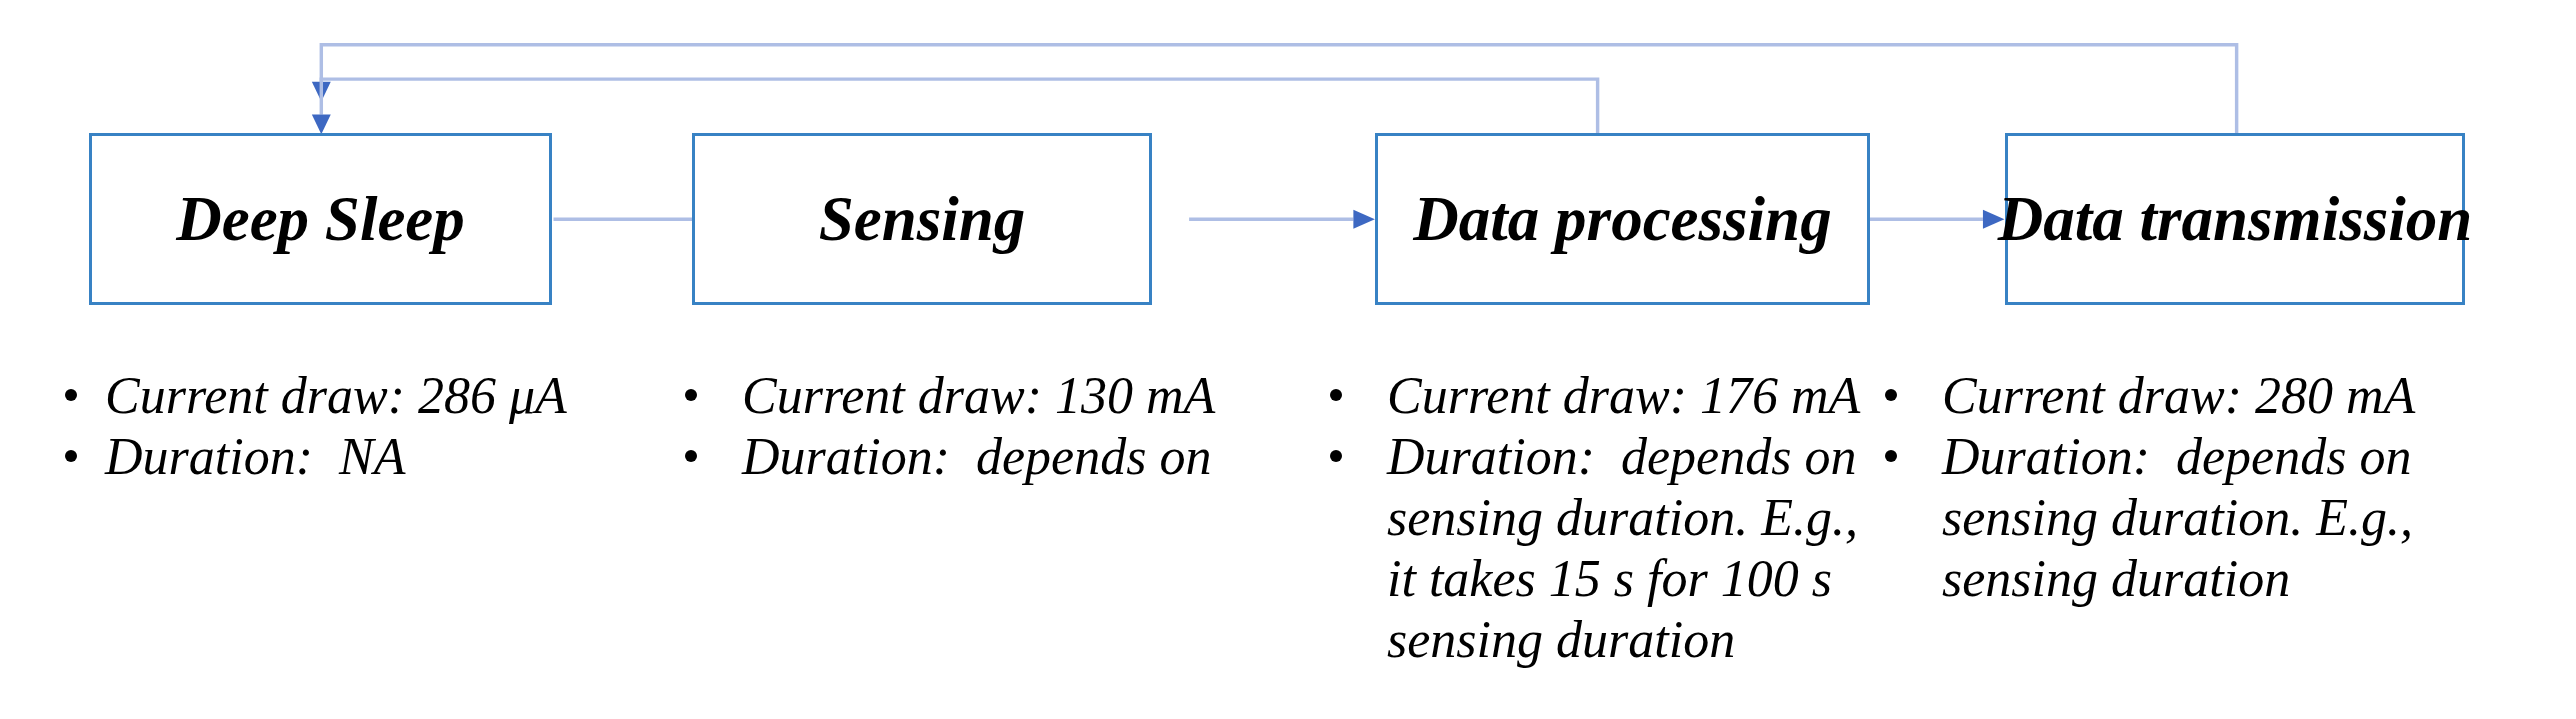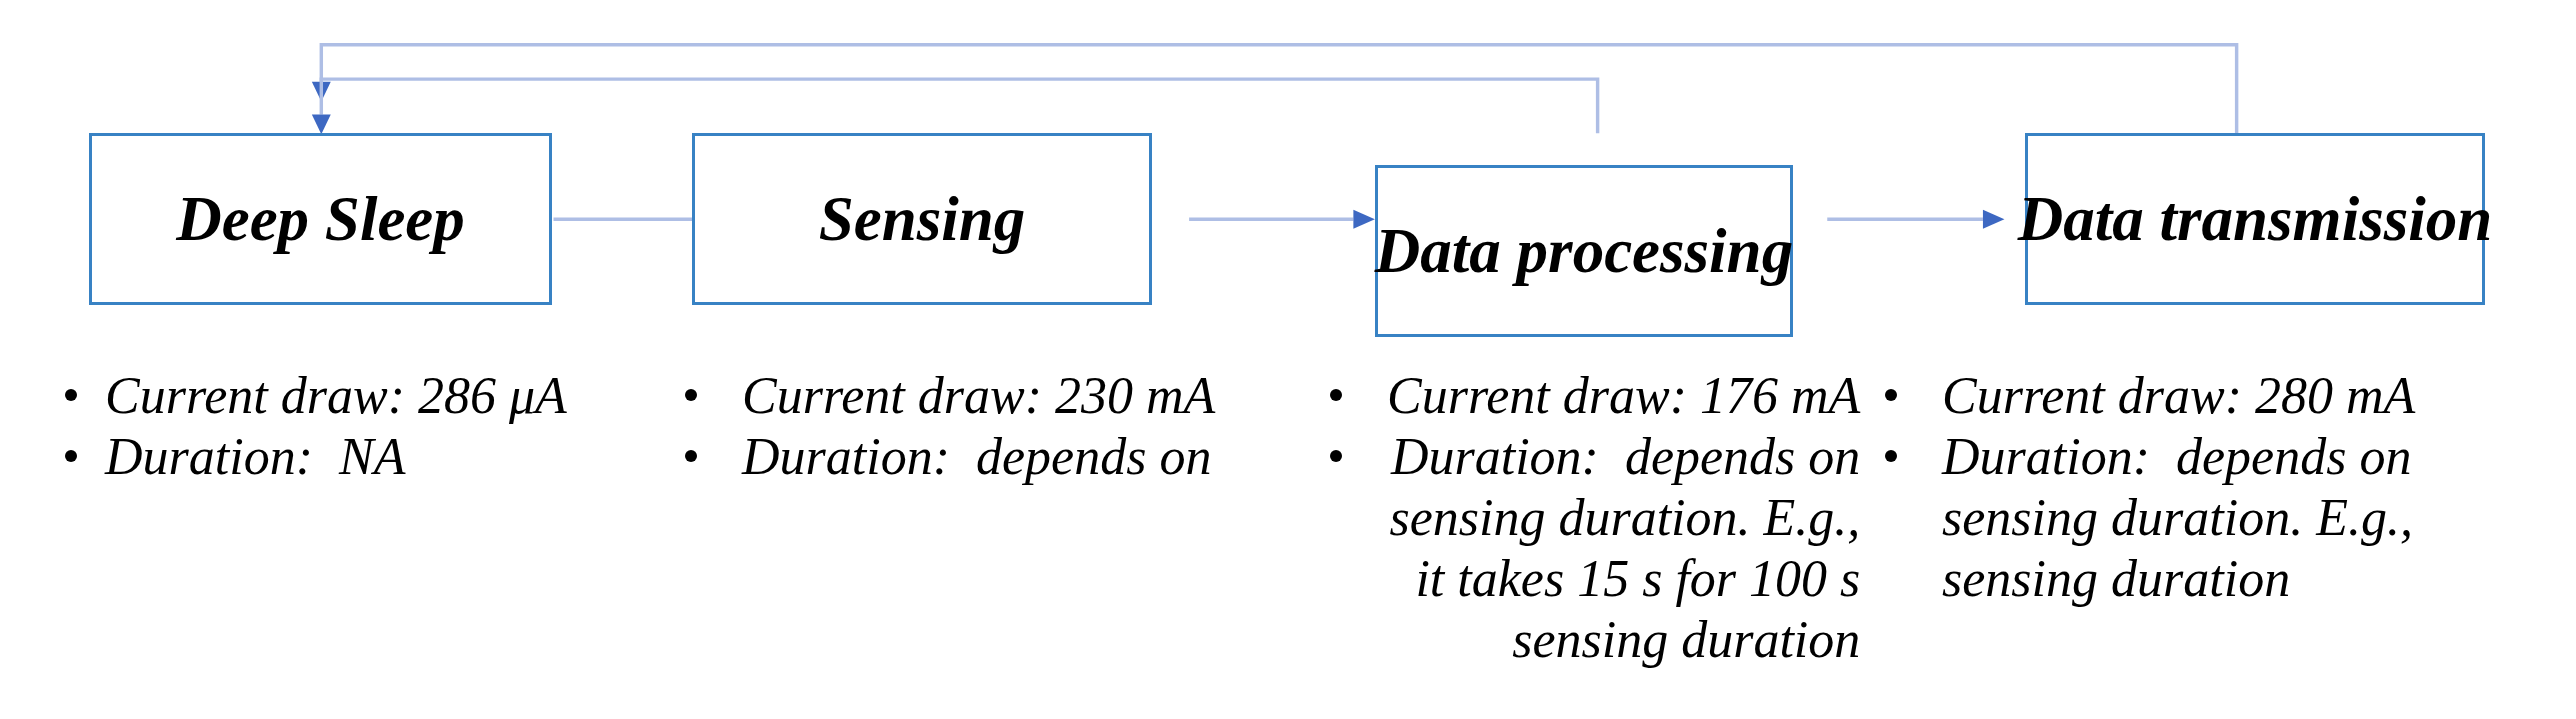--- a/index.html
+++ b/index.html
@@ -20,27 +20,27 @@
     background:#ffffff;
     display:flex;align-items:center;justify-content:center;
   }
   .state-title{
     font-weight:bold;font-style:italic;
     font-size:63px;color:#000000;
     white-space:pre;
   }
   .box-1{left:89px;width:463px;}
   .box-2{left:692px;width:460px;}
-  .box-3{left:1375px;width:418px;margin-top:32px;}
-  .box-4{left:2005px;width:460px;margin-left:20px;}
+  .box-3{left:1375px;width:495px;}
+  .box-4{left:2005px;width:460px;}
   
   .col{position:absolute;top:365px;}
   .col-1{left:105px;}
   .col-2{left:742px;}
-  .col-3{left:1387px;text-align:right;}
+  .col-3{left:1387px;}
   .col-4{left:1942px;}
   .bullet{position:relative;}
   .dot{
     position:absolute;left:-57px;top:24px;
     width:12px;height:12px;border-radius:50%;
     background:#000000;
   }
   .col-1 .dot{left:-40px;}
   .line{
     font-style:italic;font-size:52px;line-height:61px;
@@ -90,21 +90,21 @@
     </div>
     <div class="bullet">
       <span class="dot"></span>
       <div class="line">Duration:  NA</div>
     </div>
   </div>
 
   <div class="col col-2">
     <div class="bullet">
       <span class="dot"></span>
-      <div class="line">Current draw: 230 mA</div>
+      <div class="line">Current draw: 130 mA</div>
     </div>
     <div class="bullet">
       <span class="dot"></span>
       <div class="line">Duration:  depends on</div>
     </div>
   </div>
 
   <div class="col col-3">
     <div class="bullet">
       <span class="dot"></span>

